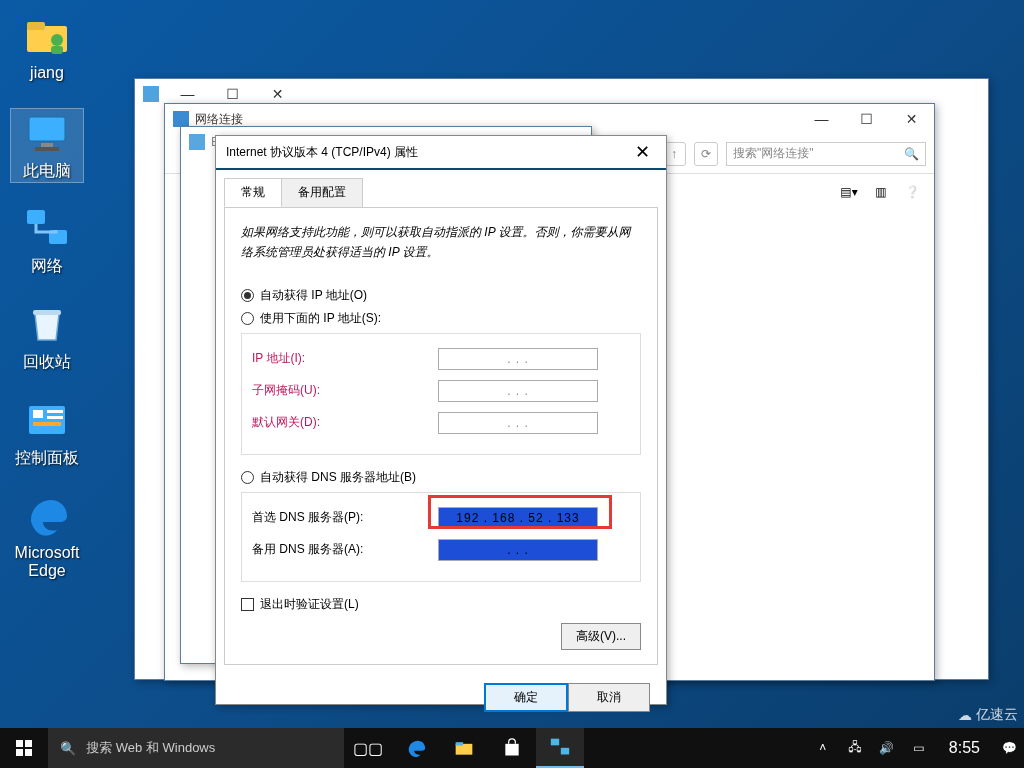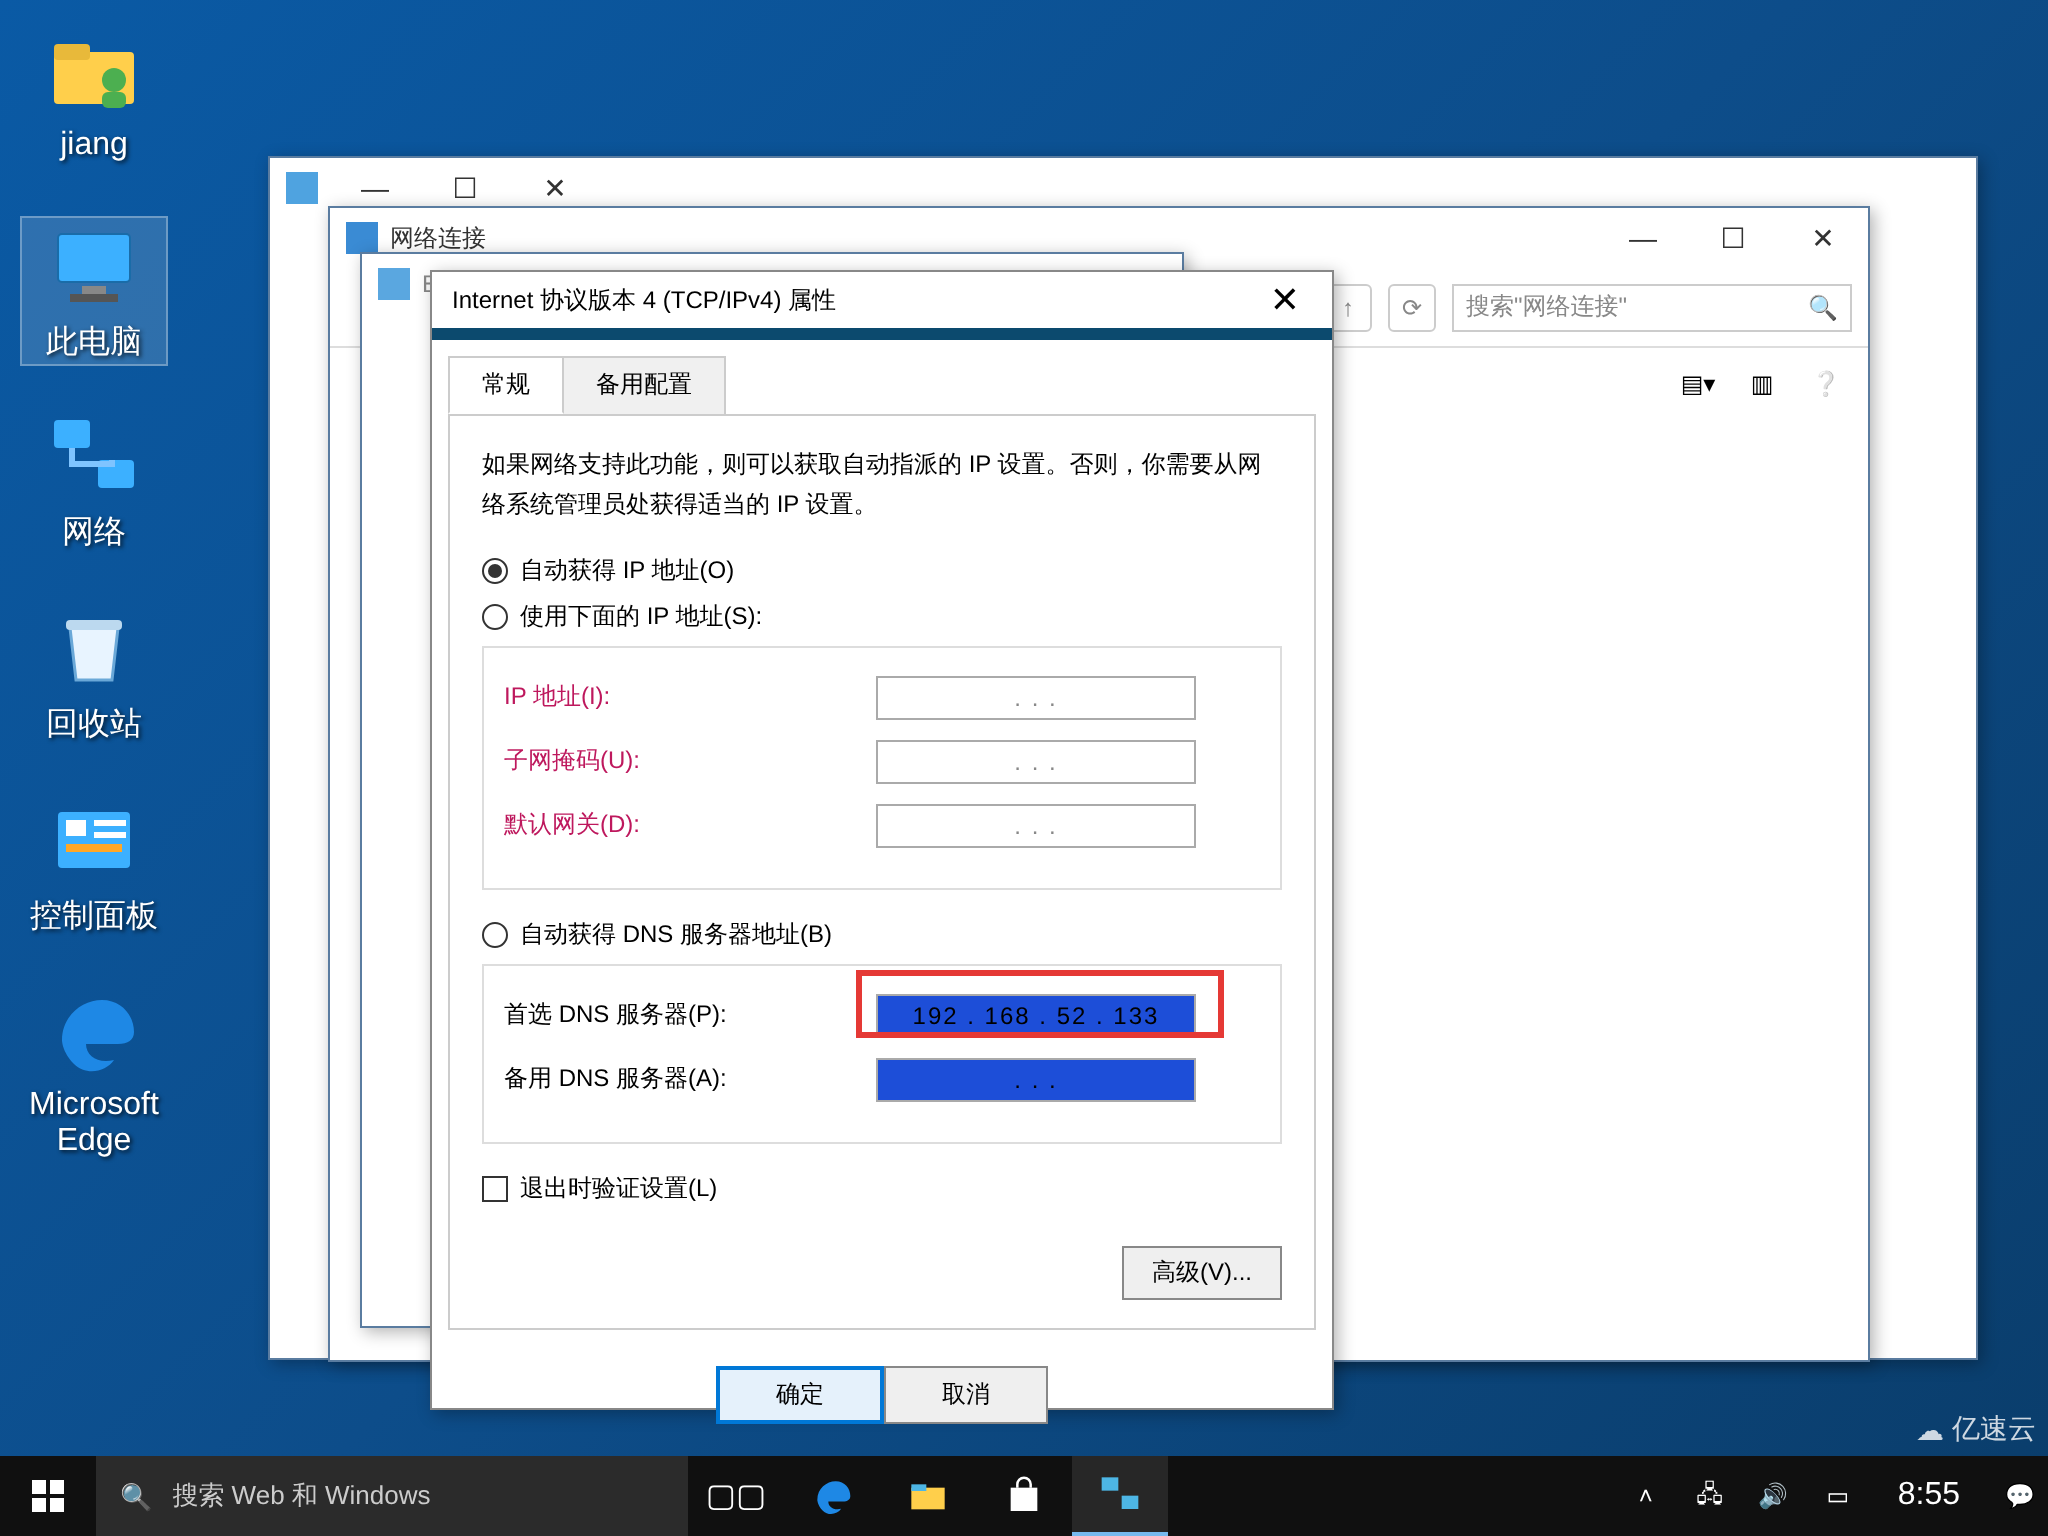--- a/index.html
+++ b/index.html
@@ -34,43 +34,43 @@
 .win2 .toolbar2 { height:36px; display:flex; align-items:center; font-size:12px; padding:0 12px; gap:18px; }
 .win2 .toolbar2 .link { color:#0066cc; cursor:pointer; }
 .win2 .rightside { display:flex; gap:14px; align-items:center; margin-left:auto; }
 .win2 .vicn { width:18px; height:18px; display:inline-flex; align-items:center; justify-content:center; }
 
 
 .win3 { top: 126px; left: 180px; width: 412px; height: 538px; }
 
 
 .win4 { top: 135px; left: 215px; width: 452px; height: 570px; background:#fff; border:1px solid #888; }
-.win4 .dlg-title { height:34px; display:flex; align-items:center; padding:0 10px; font-size:12px; border-bottom:6px solid #0c4a6e; }
+.win4 .dlg-title { height:34px; display:flex; align-items:center; padding:0 10px; font-size:12px; border-bottom:2px solid #0c4a6e; }
 .win4 .dlg-title .tt { flex:1; }
 .win4 .dlg-close { font-size:18px; cursor:pointer; padding:0 6px; }
 .win4 .tabs { display:flex; font-size:12px; padding:8px 8px 0 8px; }
 .win4 .tab { padding:5px 16px; border:1px solid #ccc; border-bottom:none; background:#fff; margin-right:-1px; cursor:pointer; }
 .win4 .tab.active { background:#fff; position:relative; z-index:2; border-bottom:1px solid #fff; }
 .win4 .tab:not(.active) { background:#f0f0f0; }
 .win4 .tab-panel { border:1px solid #ccc; margin:0 8px 8px 8px; padding:14px 16px; font-size:12px; min-height:458px; position:relative; }
-.win4 .hint { line-height:1.7; margin-bottom:14px; }
+.win4 .hint { line-height:1.7; margin-bottom:24px;font-style:italic; }
 .win4 .radio-row { display:flex; align-items:center; gap:6px; margin:6px 0; }
 .win4 .radio { width:13px; height:13px; border:1px solid #333; border-radius:50%; display:inline-flex; align-items:center; justify-content:center; }
 .win4 .radio.checked::after { content:""; width:7px; height:7px; border-radius:50%; background:#333; display:block; }
 .win4 .field-group { border:1px solid #ddd; padding:4px 10px 10px; margin:4px 0 14px; }
 .win4 .field-row { display:flex; align-items:center; margin:10px 0; gap:10px; }
 .win4 .field-label { width:176px; text-align:left; color:#be185d; }
 .win4 .field-label.enabled { color:#000; }
 .win4 .ip-box { width:160px; height:22px; border:1px solid #aaa; background:#1d4ed8; display:flex; align-items:center; justify-content:center; font-size:12px; letter-spacing:1px; }
 .win4 .ip-box.disabled { background:#fff; color:#888; }
 .win4 .redbox { position:absolute; border:3px solid #e53935; pointer-events:none; }
 .win4 .chk-row { display:flex; align-items:center; gap:6px; margin-top:14px; }
 .win4 .chk { width:13px; height:13px; border:1px solid #333; }
 .win4 .adv-btn { position:absolute; right:16px; bottom:14px; padding:4px 14px; border:1px solid #888; background:#efefef; font-size:12px; cursor:pointer; }
-.win4 .dlg-buttons { display:flex; justify-content:center; padding:10px 16px 14px; }
+.win4 .dlg-buttons { display:flex; justify-content:flex-end; padding:10px 16px 14px; }
 .win4 .btn { padding:4px 28px; border:1px solid #888; background:#efefef; font-size:12px; cursor:pointer; }
 .win4 .btn.primary { border:2px solid #0078d7; background:#e5f1fb; }
 
 
 .taskbar { position:absolute; bottom:0; left:0; right:0; height:40px; background:#101010; display:flex; align-items:center; color:#fff; }
 .start { width:48px; height:40px; display:flex; align-items:center; justify-content:center; font-size:16px; cursor:pointer; }
 .search { width:296px; height:40px; background:#2b2b2b; display:flex; align-items:center; padding:0 12px; font-size:13px; color:#ccc; gap:10px; }
 .task-icons { display:flex; height:40px; }
 .task-icons .ti { width:48px; display:flex; align-items:center; justify-content:center; font-size:16px; cursor:pointer; }
 .task-icons .ti.active { border-bottom:2px solid #76b9ed; background:#272727; }

